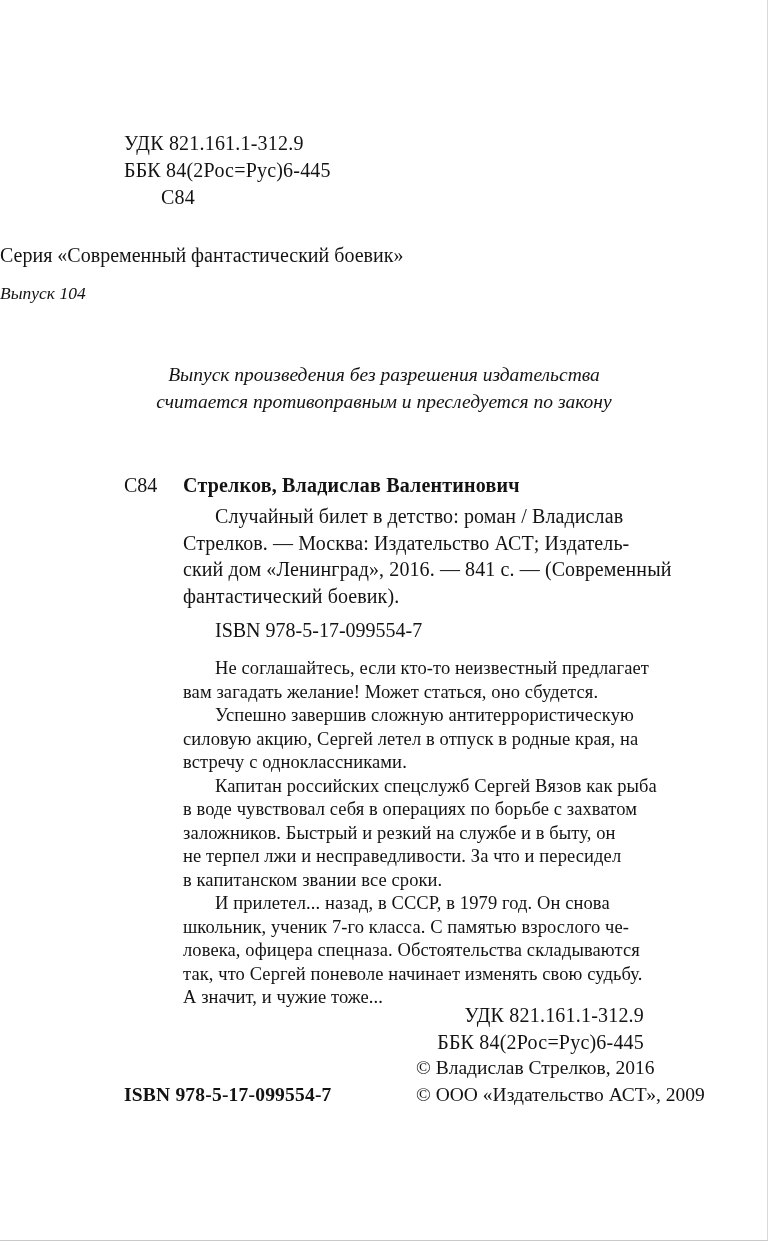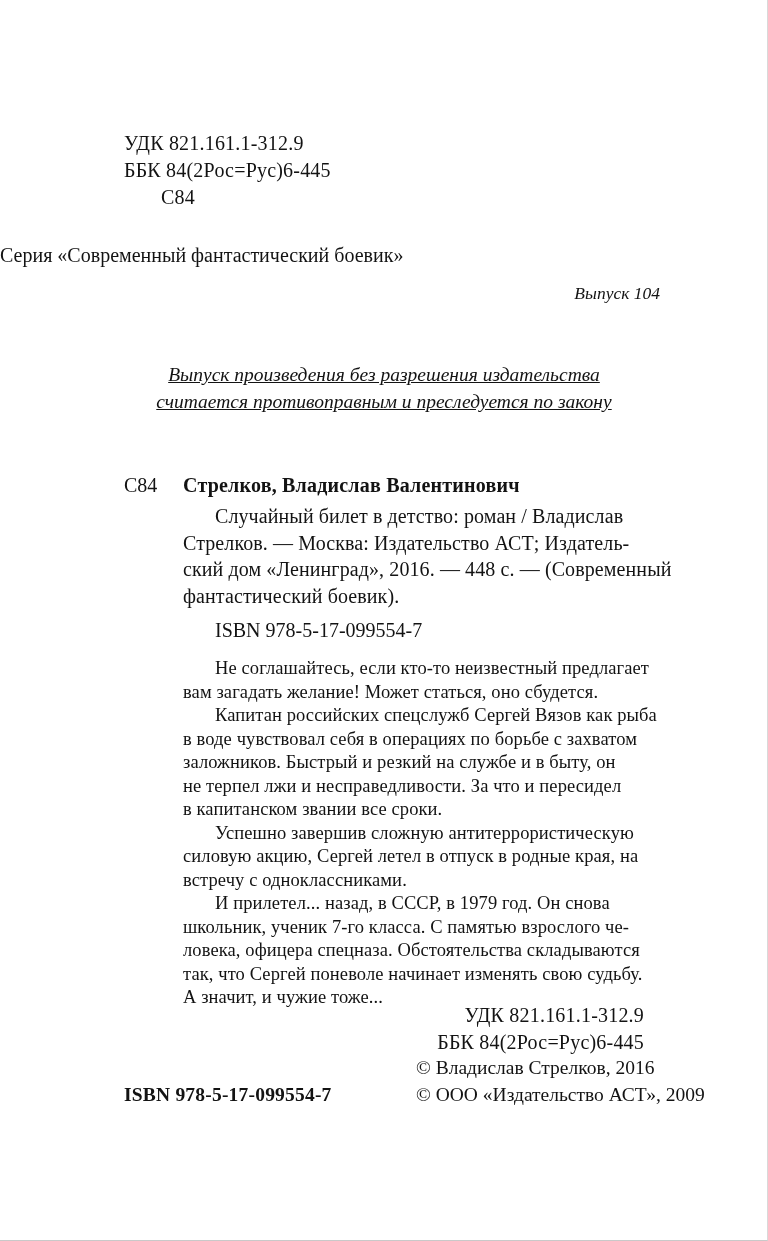--- a/index.html
+++ b/index.html
@@ -31,33 +31,32 @@
   .top-codes .author-sign { padding-left: 37px; }
 
   
   .series-title {
     left: 0; top: 244px; width: 768px;
     text-align: left;
     font-size: 20px;
   }
   .series-issue {
     left: 0; top: 283px; width: 660px;
-    text-align: right;
+    text-align: left;
     font-style: italic;
     font-size: 17.5px;
   }
 
   
   .notice {
     left: 0; top: 361px; width: 768px;
     text-align: center;
     font-style: italic;
     font-size: 19.5px;
     line-height: 27px;
-    text-decoration: underline;
   }
 
   
   .entry {
     left: 124px; top: 472px; width: 560px;
     font-size: 20px;
   }
   .entry-head { display: flex; line-height: 27px; }
   .entry-code { width: 59px; flex: 0 0 59px; }
   .entry-author { font-weight: bold; letter-spacing: 0.2px; }
@@ -119,34 +118,34 @@
 считается противоправным и преследуется по закону</div>
 
   <div class="abs entry">
     <div class="entry-head">
       <span class="entry-code">С84</span>
       <span class="entry-author">Стрелков, Владислав Валентинович</span>
     </div>
     <div class="entry-body">
       <div class="bib pre">Случайный билет в детство: роман / Владислав
 Стрелков. — Москва: Издательство АСТ; Издатель-
-ский дом «Ленинград», 2016. — 448 с. — (Современный
+ский дом «Ленинград», 2016. — 841 с. — (Современный
 фантастический боевик).</div>
       <div class="isbn-mid">ISBN 978-5-17-099554-7</div>
       <div class="annotation">
         <div class="para pre">Не соглашайтесь, если кто-то неизвестный предлагает
 вам загадать желание! Может статься, оно сбудется.</div>
+        <div class="para pre">Успешно завершив сложную антитеррористическую
+силовую акцию, Сергей летел в отпуск в родные края, на
+встречу с одноклассниками.</div>
         <div class="para pre">Капитан российских спецслужб Сергей Вязов как рыба
 в воде чувствовал себя в операциях по борьбе с захватом
 заложников. Быстрый и резкий на службе и в быту, он
 не терпел лжи и несправедливости. За что и пересидел
 в капитанском звании все сроки.</div>
-        <div class="para pre">Успешно завершив сложную антитеррористическую
-силовую акцию, Сергей летел в отпуск в родные края, на
-встречу с одноклассниками.</div>
         <div class="para pre">И прилетел... назад, в СССР, в 1979 год. Он снова
 школьник, ученик 7-го класса. С памятью взрослого че-
 ловека, офицера спецназа. Обстоятельства складываются
 так, что Сергей поневоле начинает изменять свою судьбу.
 А значит, и чужие тоже...</div>
       </div>
     </div>
   </div>
 
   <div class="abs bottom-codes">

